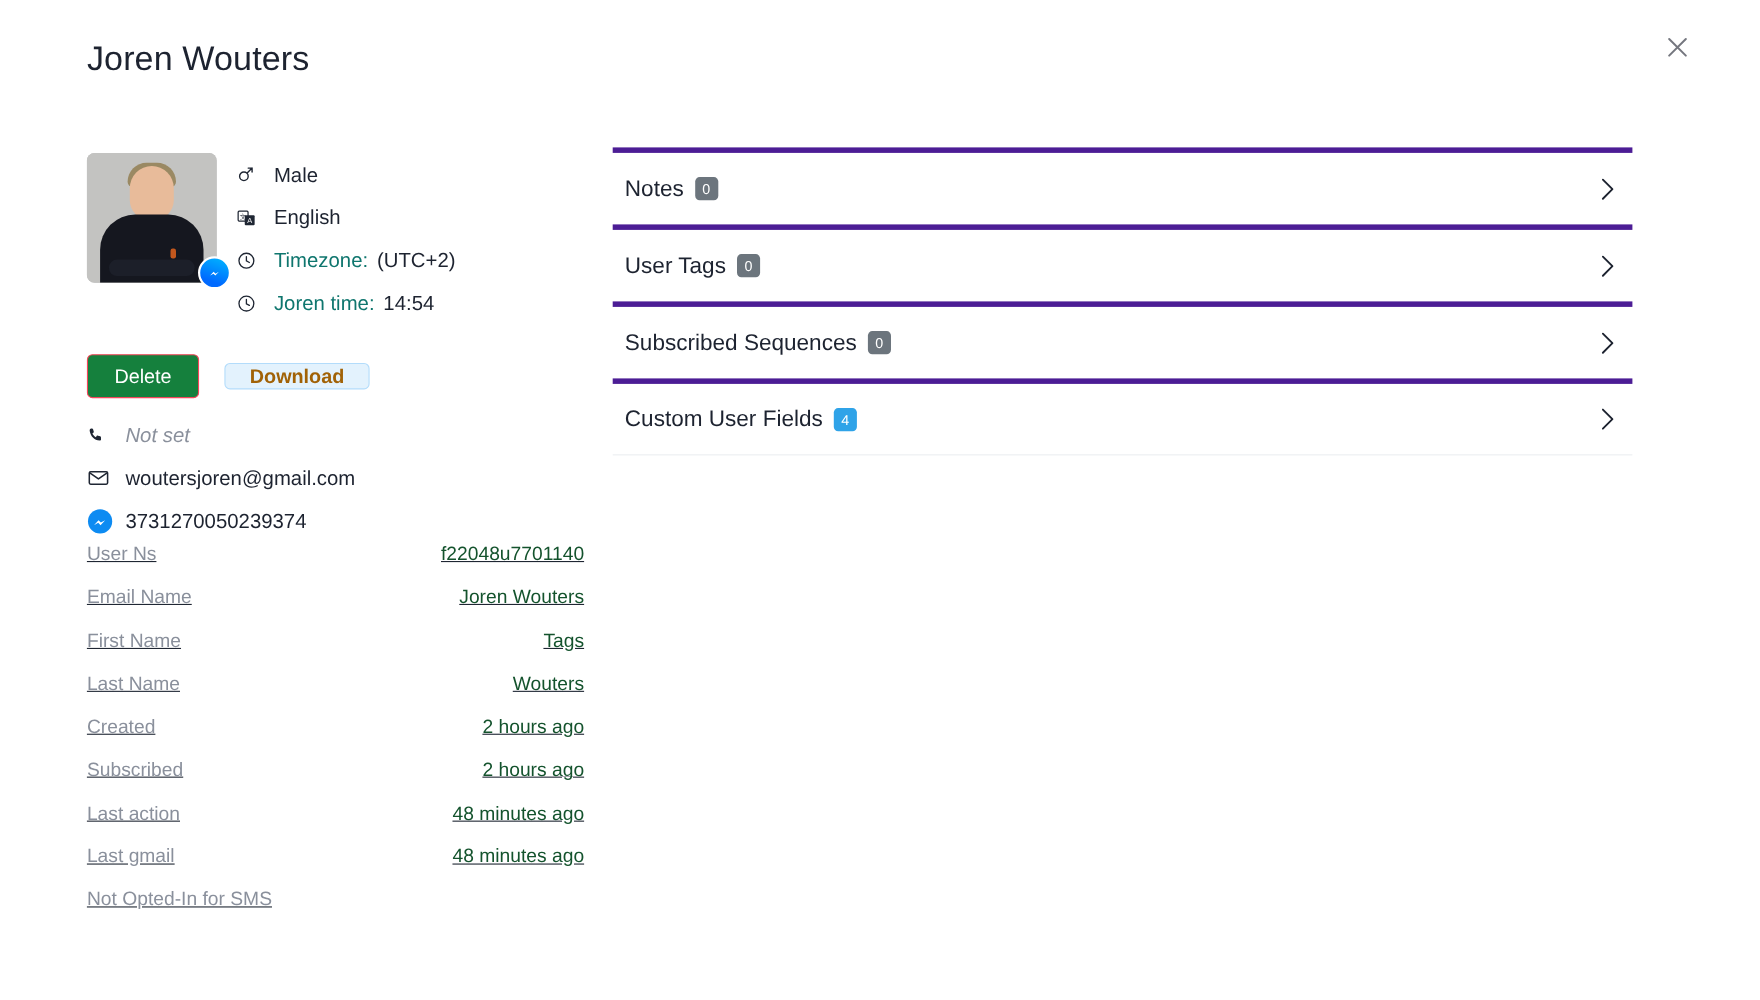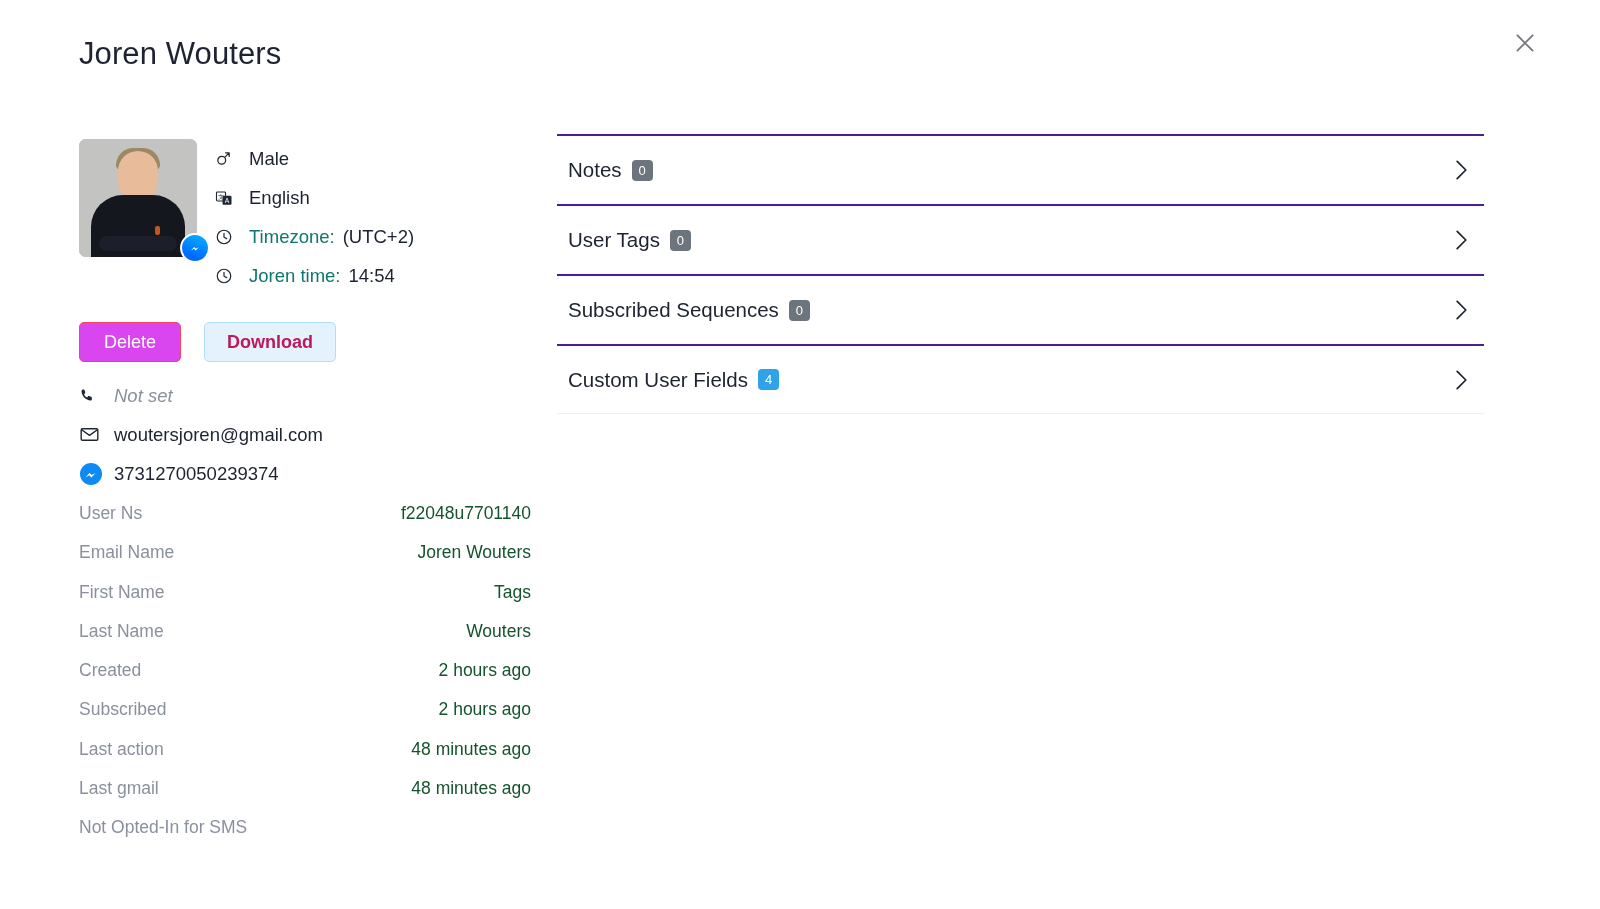--- a/index.html
+++ b/index.html
@@ -163,31 +163,31 @@
     font-family: "Liberation Sans", sans-serif;
     font-size: 18px;
     border-radius: 5px;
     cursor: pointer;
     box-sizing: border-box;
     display: inline-flex;
     align-items: center;
     justify-content: center;
   }
   #delete-button {
-    background: #d946ef;
+    background: #15803d;
     color: #ffffff;
     border: 1px solid #f4455a;
     height: 40px;
     padding: 0 24px;
   }
   #download-button {
     background: #e3f2fd;
-    color: #be185d;
+    color: #a16207;
     border: 1px solid #b3dcfb;
-    height: 40px;
+    height: 24px;
     padding: 0 22px;
     margin-left: 23px;
     font-weight: 600;
   }
 
   
   .contact-row {
     display: flex;
     align-items: center;
     height: 39px;
@@ -199,21 +199,21 @@
     display: flex;
     align-items: center;
     flex: 0 0 auto;
     color: #1f2633;
   }
   .contact-val { margin-left: 5px; color:#1d2330; }
   .contact-val.notset { color:#8a909c; font-style: italic; }
   #contact-phone { margin-top: 14px; }
 
   
-  .fields { margin-top: 10px; width: 452px; }
+  .fields { width: 452px; text-decoration: underline; }
   .field-row {
     display: flex;
     justify-content: space-between;
     align-items: baseline;
     height: 39.3px;
     font-size: 17.5px;
   }
   .field-label { color: #8a909c; }
   .field-value { color: #14532d; text-align: right; }
 
@@ -222,21 +222,21 @@
     position: absolute;
     left: 557px;
     top: 134px;
     width: 927px;
   }
   .acc-row {
     height: 70px;
     display: flex;
     align-items: center;
     justify-content: space-between;
-    border-top: 2px solid #4c1d95;
+    border-top: 5px solid #4c1d95;
     cursor: pointer;
     box-sizing: border-box;
   }
   .acc-row:last-child { border-bottom: 1px solid #eceef1; }
   .acc-left { display: flex; align-items: center; padding-left: 11px; }
   .acc-label { font-size: 20.5px; color: #1d2330; }
   .badge {
     margin-left: 10px;
     min-width: 21px;
     height: 21px;

